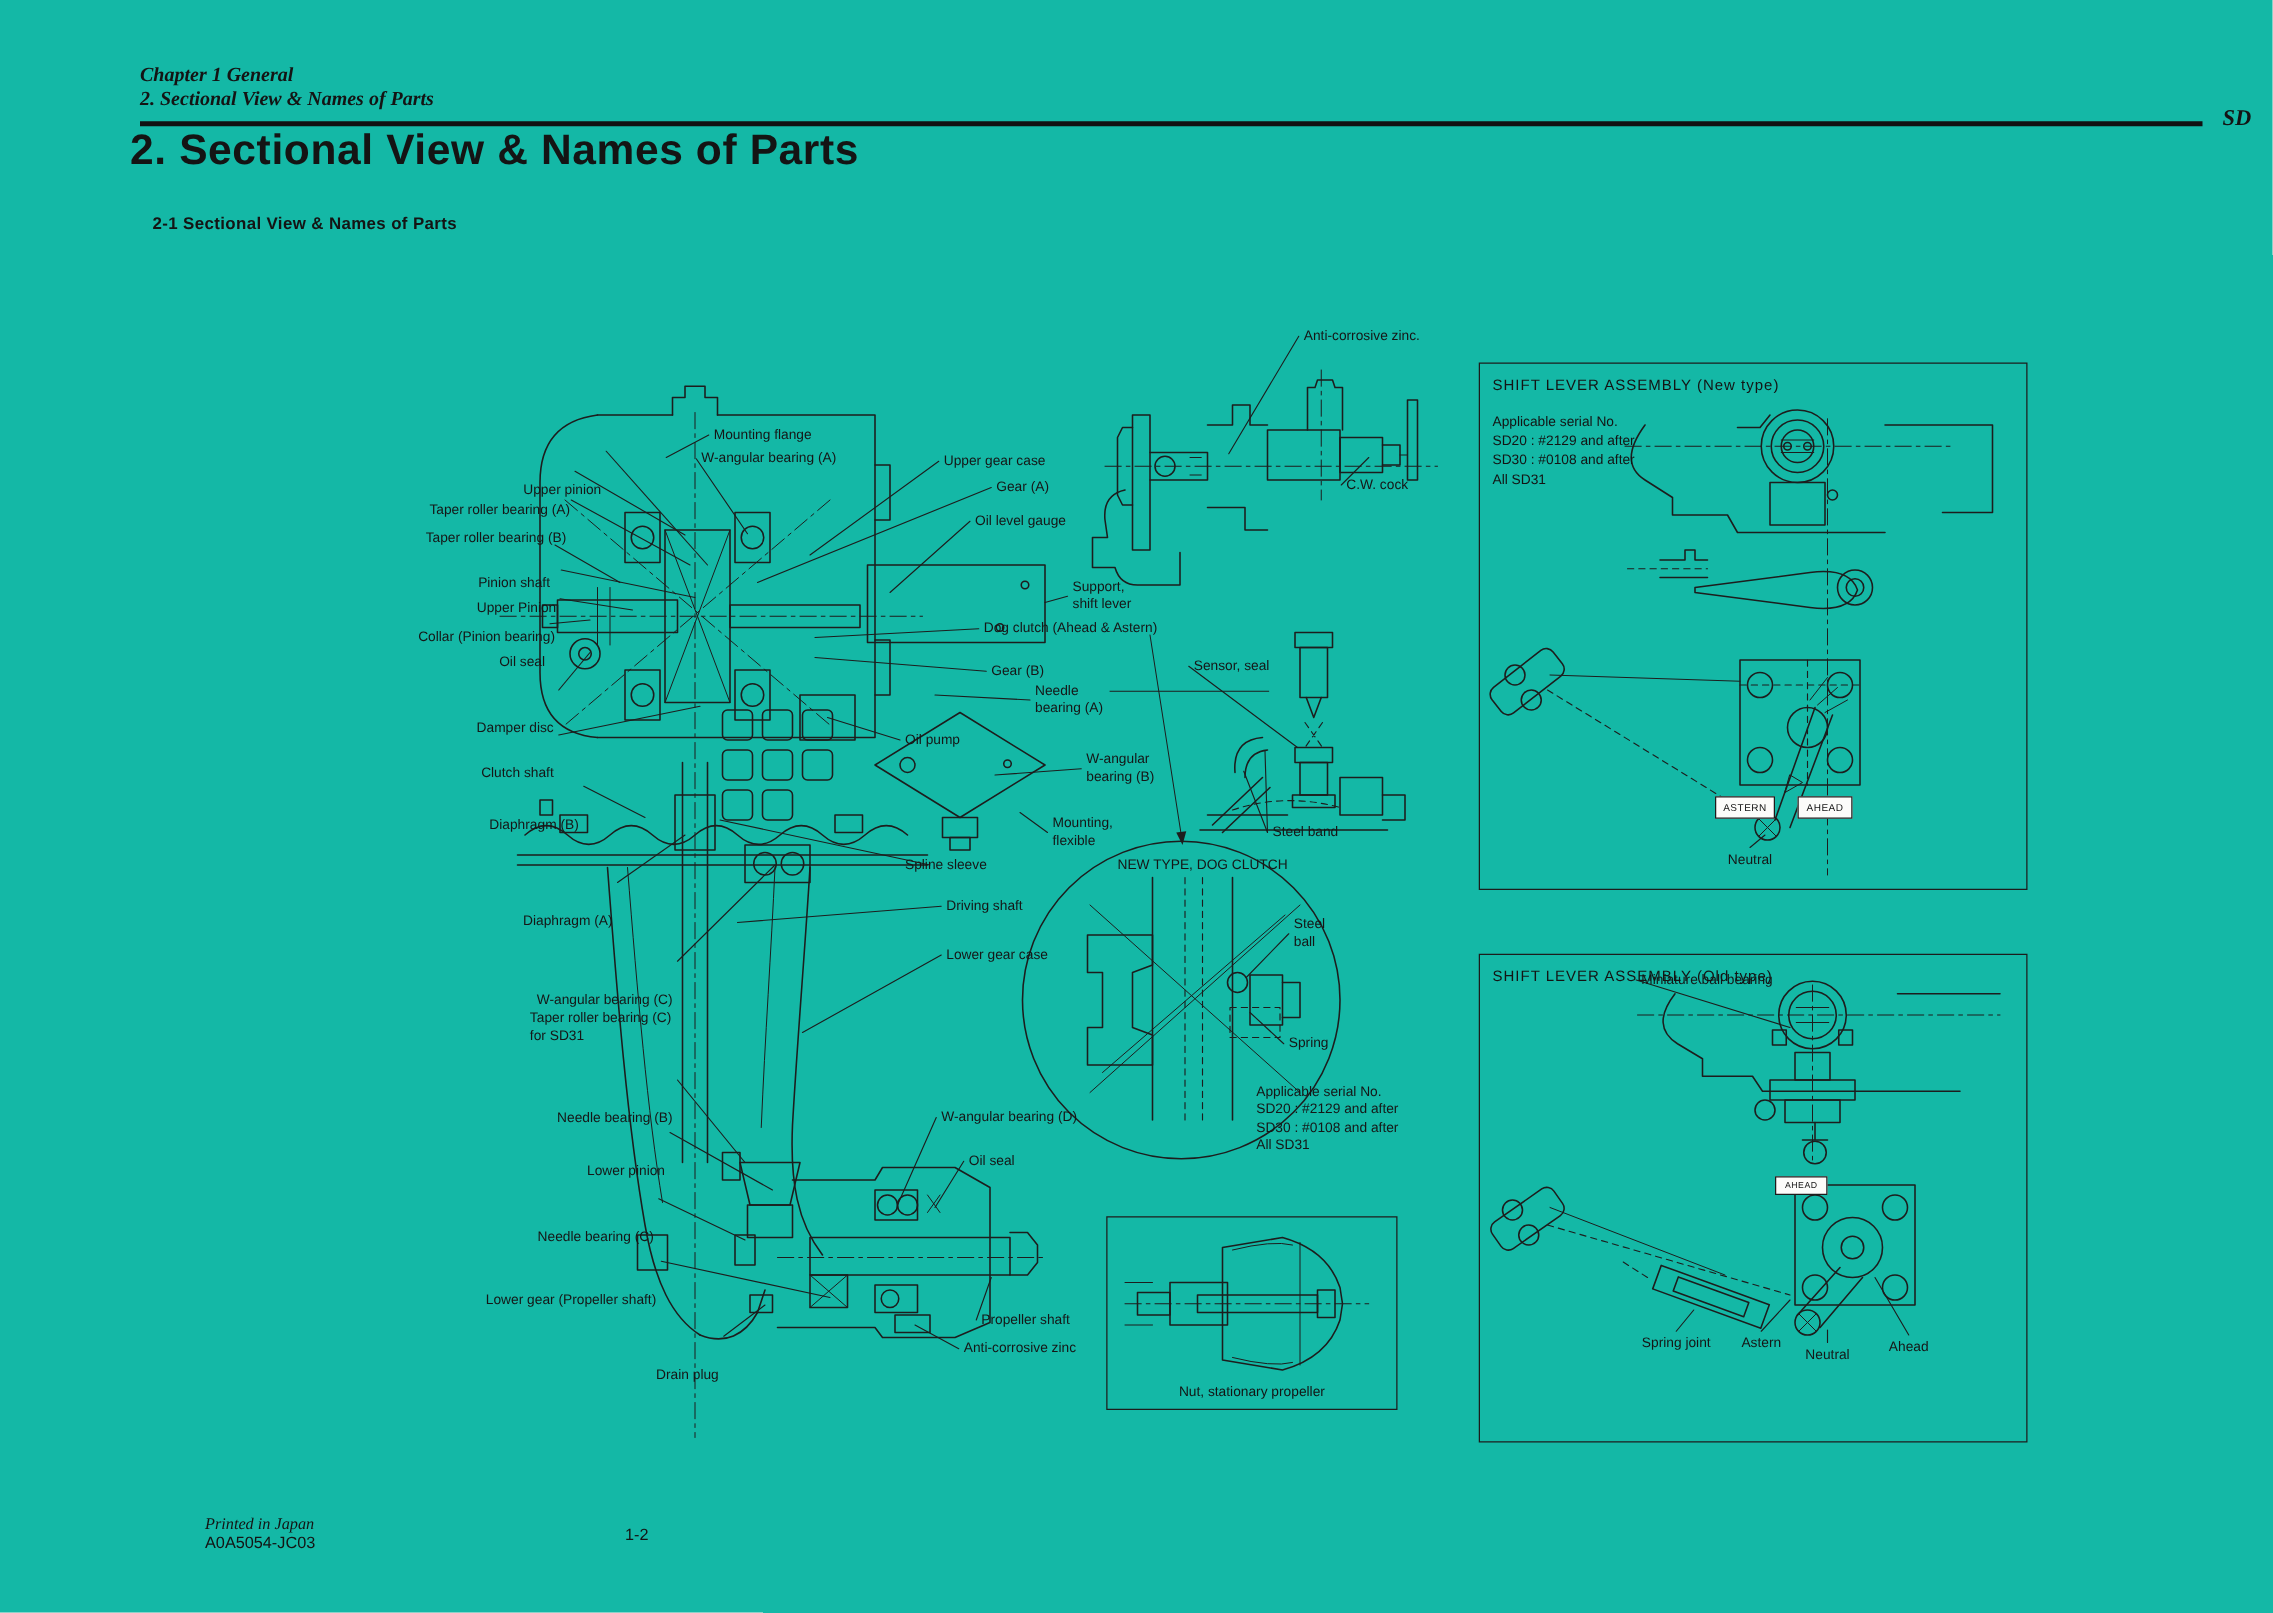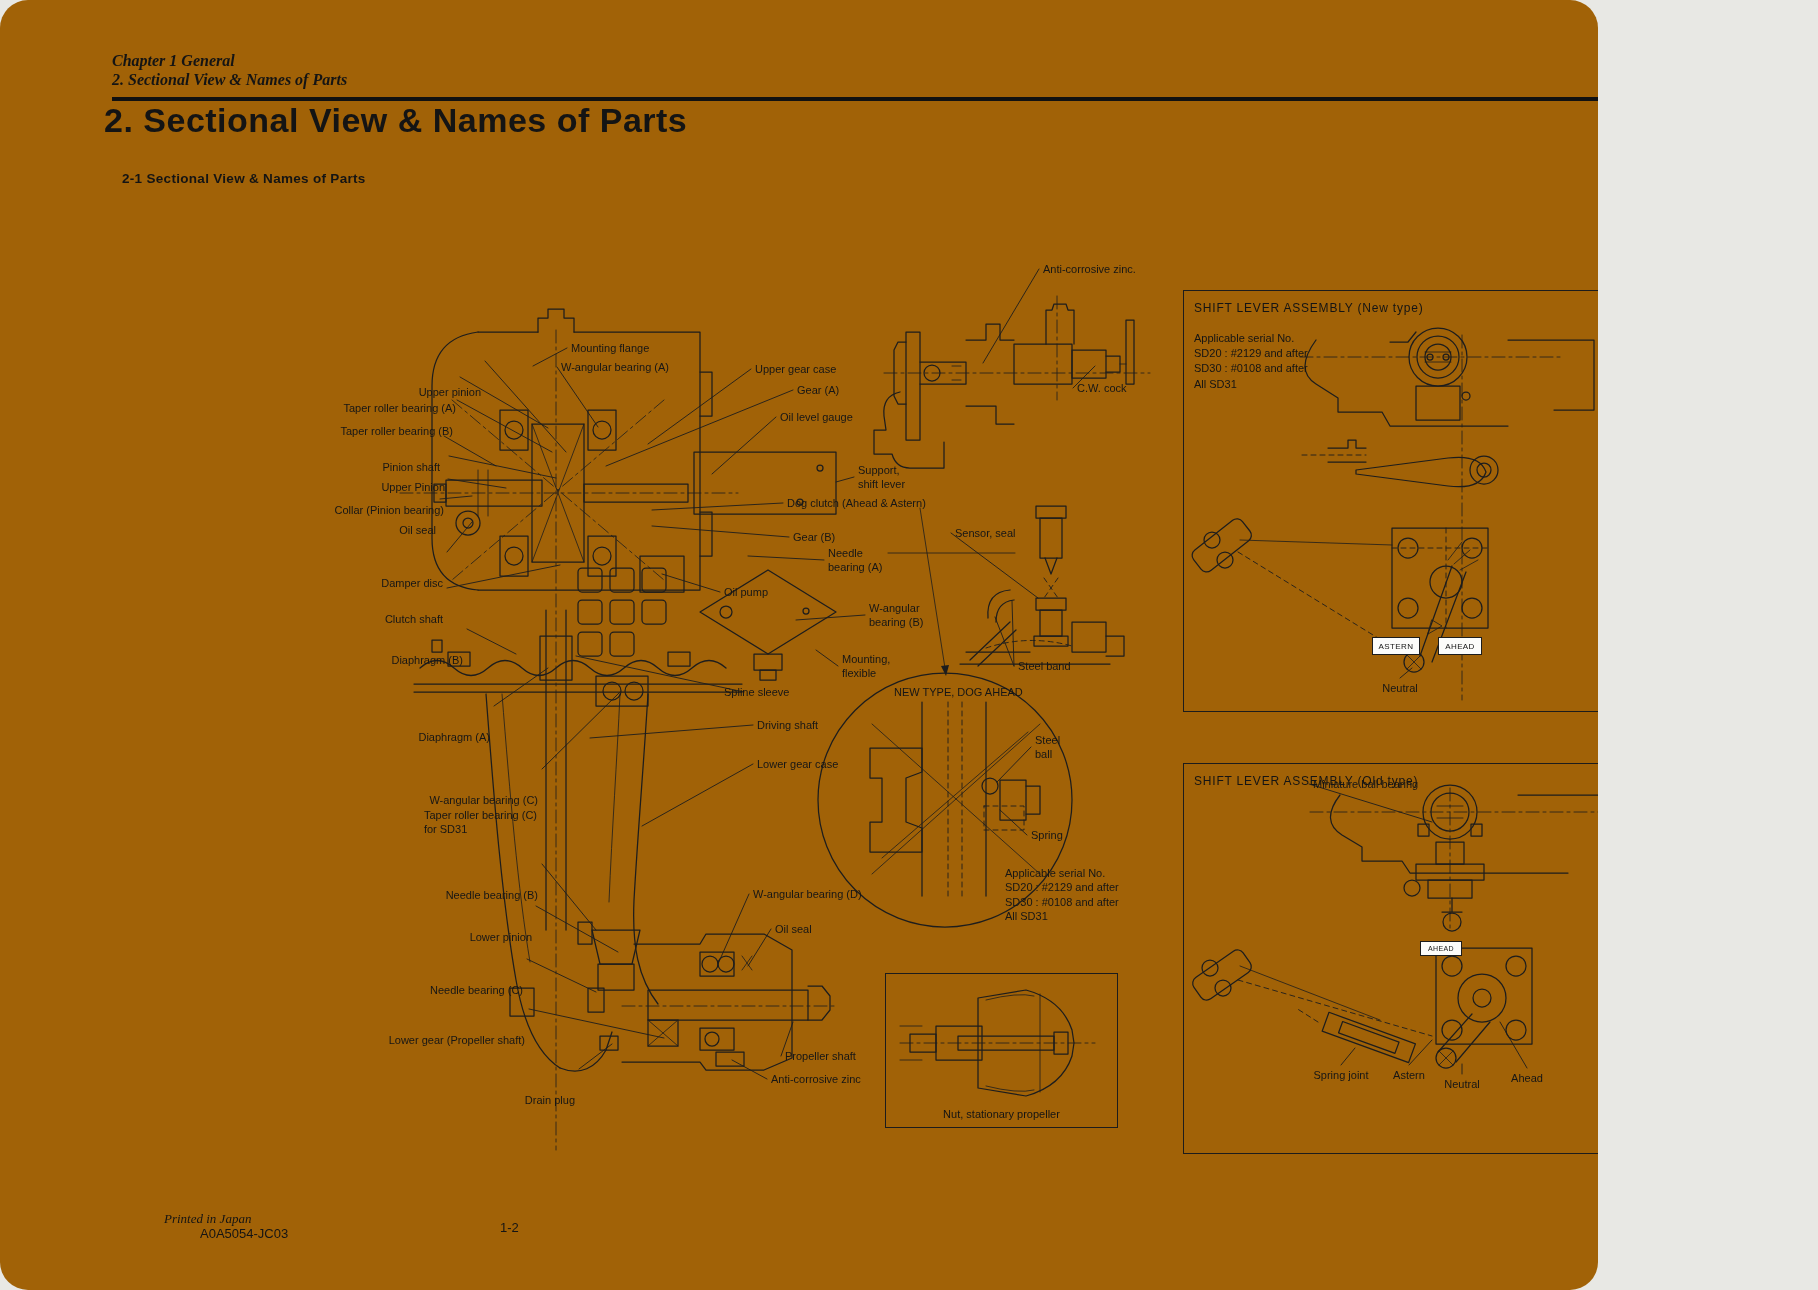--- a/index.html
+++ b/index.html
@@ -1,31 +1,31 @@
 <!DOCTYPE html>
 <html><head>
 <meta charset="utf-8">
 <style>
   html,body{margin:0;padding:0;background:#e8e8e4;}
-  .page{position:relative;width:1598px;height:1290px;background:#a16207;color:#141414;
-        font-family:"Liberation Sans",sans-serif;overflow:hidden;border-radius:28px;}
+  .page{position:relative;width:1818px;height:1290px;background:#14b8a6;color:#141414;
+        font-family:"Liberation Sans",sans-serif;overflow:hidden;}
   
   .hdr-line1{position:absolute;left:112px;top:52px;font-family:"Liberation Serif",serif;
              font-style:italic;font-weight:bold;font-size:16px;}
   .hdr-line2{position:absolute;left:112px;top:71px;font-family:"Liberation Serif",serif;
              font-style:italic;font-weight:bold;font-size:16px;}
   .hdr-rule{position:absolute;left:112px;top:97px;width:1650px;height:3.5px;background:#111;}
   .hdr-sd{position:absolute;left:1778px;top:84px;font-family:"Liberation Serif",serif;
           font-style:italic;font-weight:bold;font-size:18px;}
   .title{position:absolute;left:104px;top:101px;font-weight:bold;font-size:34px;letter-spacing:.5px;}
   .subtitle{position:absolute;left:122px;top:171px;font-weight:bold;font-size:13.5px;letter-spacing:.3px;}
   
   .foot-printed{position:absolute;left:164px;top:1211px;font-family:"Liberation Serif",serif;
                 font-style:italic;font-size:13px;}
-  .foot-code{position:absolute;left:164px;top:1226px;font-size:13px;margin-left:36px;}
+  .foot-code{position:absolute;left:164px;top:1226px;font-size:13px;}
   .foot-page{position:absolute;left:500px;top:1220px;font-size:13px;}
   
   .figbox{position:absolute;border:1.6px solid #1c1c1c;background:transparent;}
   .figbox .fig-title{position:absolute;left:10px;top:10px;font-size:12px;letter-spacing:.8px;}
   .figbox .fig-note{position:absolute;left:10px;top:40px;font-size:11px;line-height:1.38;white-space:pre-line;}
   .nutbox-label{position:absolute;left:0;right:0;bottom:7px;text-align:center;font-size:11px;}
   
   svg.canvas{position:absolute;left:0;top:0;}
   .draw *{stroke:#1d1d1d;fill:none;stroke-width:1.25;stroke-linecap:round;stroke-linejoin:round;}
   .draw .cl{stroke-dasharray:13 4 3 4;stroke-width:.8;}
@@ -382,21 +382,21 @@
       <div class="callout align-left" style="left: 757px; top: 725px;">Driving shaft</div>
       <div class="callout align-left" style="left: 757px; top: 764px;">Lower gear case</div>
       <div class="callout align-left" style="left: 753px; top: 894px;">W-angular bearing (D)</div>
       <div class="callout align-left" style="left: 775px; top: 929px;">Oil seal</div>
       <div class="callout align-left" style="left: 785px; top: 1056px;">Propeller shaft</div>
       <div class="callout align-left" style="left: 771px; top: 1079px;">Anti-corrosive zinc</div>
       <div class="callout align-left" style="left: 1043px; top: 269px;">Anti-corrosive zinc.</div>
       <div class="callout align-left" style="left: 1077px; top: 388px;">C.W. cock</div>
       <div class="callout align-left" style="left: 955px; top: 533px; text-align: right;">Sensor, seal</div>
       <div class="callout align-left" style="left: 1018px; top: 666px;">Steel band</div>
-      <div class="callout align-left" style="left: 894px; top: 692px;">NEW TYPE, DOG AHEAD</div>
+      <div class="callout align-left" style="left: 894px; top: 692px;">NEW TYPE, DOG CLUTCH</div>
       <div class="callout align-left" style="left: 1035px; top: 747px;">Steel
 ball</div>
       <div class="callout align-left" style="left: 1031px; top: 835px;">Spring</div>
       <div class="callout align-left" style="left: 1005px; top: 895px;">Applicable serial No.
 SD20 : #2129 and after
 SD30 : #0108 and after
 All  SD31</div>
       <div class="callout align-center" style="left: 1400px; top: 688px;">Neutral</div>
       <div class="callout align-left" style="left: 1313px; top: 784px;">Miniature ball bearing</div>
       <div class="callout align-center" style="left: 1341px; top: 1075px;">Spring joint</div>

